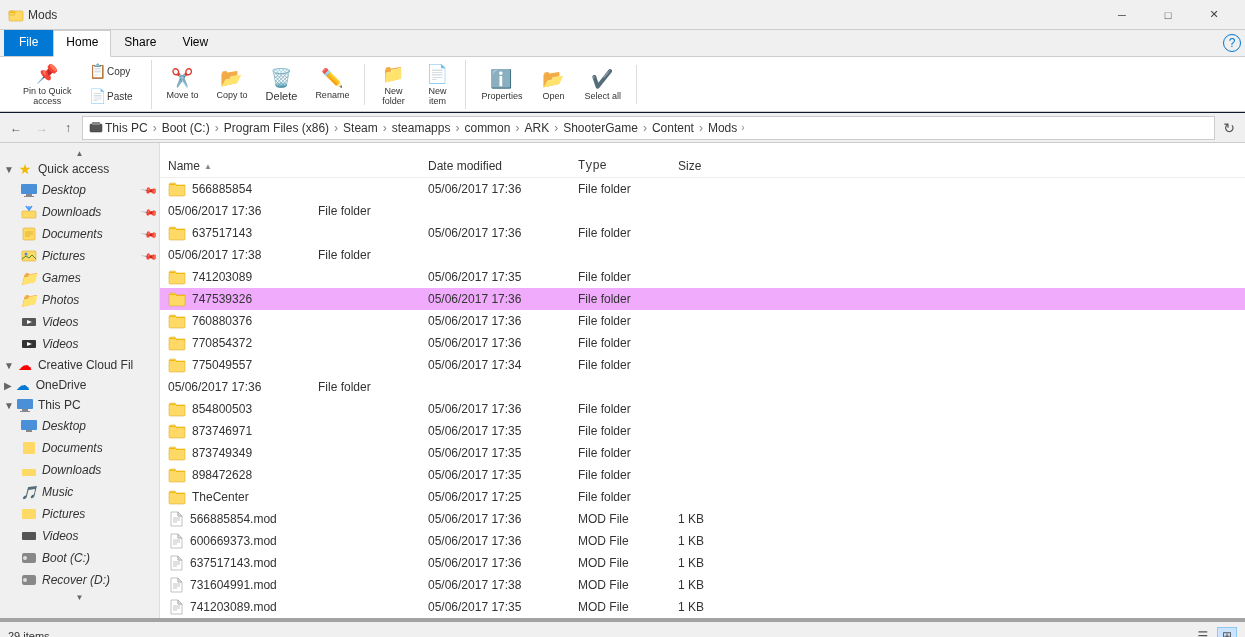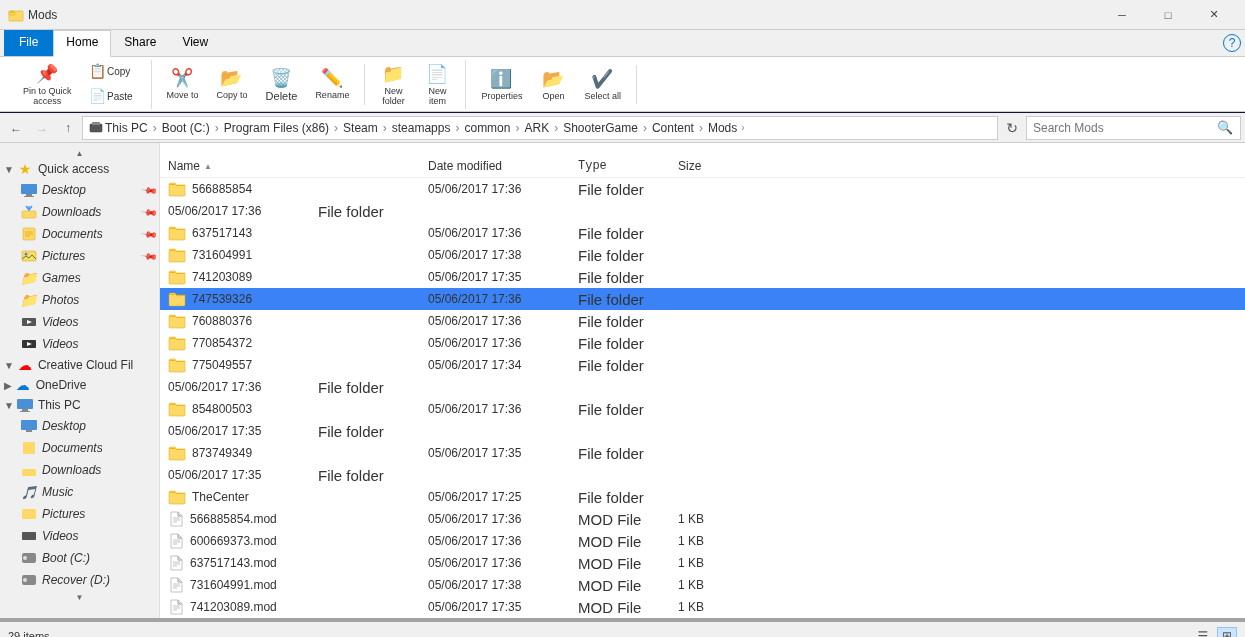--- a/index.html
+++ b/index.html
@@ -218,24 +218,24 @@
     .file-header-size { width: 80px; font-size: 12px; color: #333; cursor: pointer; }
     .sort-arrow { font-size: 8px; color: #888; }
 
     .file-row {
       display: flex;
       align-items: center;
       padding: 2px 8px;
       cursor: pointer;
       min-height: 22px;
     }
-    .file-row.selected { background: #3b82f6; }
+    .file-row.selected { background: #f0abfc; }
     .file-row-name { width: 260px; display: flex; align-items: center; gap: 6px; font-size: 12px; color: #333; }
     .file-row-date { width: 150px; font-size: 12px; color: #333; }
-    .file-row-type { width: 100px; font-size: 15px; color: #333; }
+    .file-row-type { width: 100px; font-size: 12px; color: #333; }
     .file-row-size { width: 80px; font-size: 12px; color: #333; }
 
     
     .statusbar {
       height: 32px;
       background: #f0f0f0;
       border-top: 4px solid #a3a3a3;
       display: flex;
       align-items: center;
       padding: 0 8px;
@@ -388,24 +388,20 @@
     <span class="breadcrumb-part">ARK</span>
     <span class="breadcrumb-sep">›</span>
     <span class="breadcrumb-part">ShooterGame</span>
     <span class="breadcrumb-sep">›</span>
     <span class="breadcrumb-part">Content</span>
     <span class="breadcrumb-sep">›</span>
     <span class="breadcrumb-part">Mods</span>
     <span class="breadcrumb-chevron"> ›</span>
   </div>
   <button class="address-refresh">↻</button>
-  <div class="search-box">
-    <input class="search-input" type="text" placeholder="Search Mods" style="">
-    <span style="color:#888;font-size:13px;">🔍</span>
-  </div>
 </div>
 
 <div class="main-layout" style="height: calc(637px - 30px - 82px - 30px - 20px);">
 
   <div class="sidebar">
 
     <div class="sidebar-scroll-up">▲</div>
 
     <div class="sidebar-section-toggle">
       <span class="sidebar-toggle-arrow">▼</span>
@@ -620,27 +616,20 @@
         <path d="M1 4 Q1 2 3 2 L7 2 L8.5 4 L17 4 Q17 4 17 5 L17 14 Q17 15 16 15 L2 15 Q1 15 1 14 Z" fill="#ffd966" stroke="#d4a017" stroke-width="0.5"></path>
         <path d="M1 4 L17 4 L17 5 L8.5 5 L7 3 L3 3 Q1 3 1 4Z" fill="#f0b800"></path>
       </svg>
       <span>637517143</span>
     </div>
     <div class="file-row-date">05/06/2017 17:36</div>
     <div class="file-row-type">File folder</div>
     <div class="file-row-size"></div>
   </div>
         <div class="file-row">
-    <div class="file-row-name">
-      <svg width="18" height="16" viewBox="0 0 18 16">
-        <path d="M1 4 Q1 2 3 2 L7 2 L8.5 4 L17 4 Q17 4 17 5 L17 14 Q17 15 16 15 L2 15 Q1 15 1 14 Z" fill="#ffd966" stroke="#d4a017" stroke-width="0.5"></path>
-        <path d="M1 4 L17 4 L17 5 L8.5 5 L7 3 L3 3 Q1 3 1 4Z" fill="#f0b800"></path>
-      </svg>
-      <span>731604991</span>
-    </div>
     <div class="file-row-date">05/06/2017 17:38</div>
     <div class="file-row-type">File folder</div>
     <div class="file-row-size"></div>
   </div>
         <div class="file-row">
     <div class="file-row-name">
       <svg width="18" height="16" viewBox="0 0 18 16">
         <path d="M1 4 Q1 2 3 2 L7 2 L8.5 4 L17 4 Q17 4 17 5 L17 14 Q17 15 16 15 L2 15 Q1 15 1 14 Z" fill="#ffd966" stroke="#d4a017" stroke-width="0.5"></path>
         <path d="M1 4 L17 4 L17 5 L8.5 5 L7 3 L3 3 Q1 3 1 4Z" fill="#f0b800"></path>
       </svg>
@@ -709,37 +698,51 @@
         <path d="M1 4 Q1 2 3 2 L7 2 L8.5 4 L17 4 Q17 4 17 5 L17 14 Q17 15 16 15 L2 15 Q1 15 1 14 Z" fill="#ffd966" stroke="#d4a017" stroke-width="0.5"></path>
         <path d="M1 4 L17 4 L17 5 L8.5 5 L7 3 L3 3 Q1 3 1 4Z" fill="#f0b800"></path>
       </svg>
       <span>854800503</span>
     </div>
     <div class="file-row-date">05/06/2017 17:36</div>
     <div class="file-row-type">File folder</div>
     <div class="file-row-size"></div>
   </div>
         <div class="file-row">
+    <div class="file-row-name">
+      <svg width="18" height="16" viewBox="0 0 18 16">
+        <path d="M1 4 Q1 2 3 2 L7 2 L8.5 4 L17 4 Q17 4 17 5 L17 14 Q17 15 16 15 L2 15 Q1 15 1 14 Z" fill="#ffd966" stroke="#d4a017" stroke-width="0.5"></path>
+        <path d="M1 4 L17 4 L17 5 L8.5 5 L7 3 L3 3 Q1 3 1 4Z" fill="#f0b800"></path>
+      </svg>
+      <span>873746971</span>
+    </div>
     <div class="file-row-date">05/06/2017 17:35</div>
     <div class="file-row-type">File folder</div>
     <div class="file-row-size"></div>
   </div>
         <div class="file-row">
     <div class="file-row-name">
       <svg width="18" height="16" viewBox="0 0 18 16">
         <path d="M1 4 Q1 2 3 2 L7 2 L8.5 4 L17 4 Q17 4 17 5 L17 14 Q17 15 16 15 L2 15 Q1 15 1 14 Z" fill="#ffd966" stroke="#d4a017" stroke-width="0.5"></path>
         <path d="M1 4 L17 4 L17 5 L8.5 5 L7 3 L3 3 Q1 3 1 4Z" fill="#f0b800"></path>
       </svg>
       <span>873749349</span>
     </div>
     <div class="file-row-date">05/06/2017 17:35</div>
     <div class="file-row-type">File folder</div>
     <div class="file-row-size"></div>
   </div>
         <div class="file-row">
+    <div class="file-row-name">
+      <svg width="18" height="16" viewBox="0 0 18 16">
+        <path d="M1 4 Q1 2 3 2 L7 2 L8.5 4 L17 4 Q17 4 17 5 L17 14 Q17 15 16 15 L2 15 Q1 15 1 14 Z" fill="#ffd966" stroke="#d4a017" stroke-width="0.5"></path>
+        <path d="M1 4 L17 4 L17 5 L8.5 5 L7 3 L3 3 Q1 3 1 4Z" fill="#f0b800"></path>
+      </svg>
+      <span>898472628</span>
+    </div>
     <div class="file-row-date">05/06/2017 17:35</div>
     <div class="file-row-type">File folder</div>
     <div class="file-row-size"></div>
   </div>
         <div class="file-row">
     <div class="file-row-name">
       <svg width="18" height="16" viewBox="0 0 18 16">
         <path d="M1 4 Q1 2 3 2 L7 2 L8.5 4 L17 4 Q17 4 17 5 L17 14 Q17 15 16 15 L2 15 Q1 15 1 14 Z" fill="#ffd966" stroke="#d4a017" stroke-width="0.5"></path>
         <path d="M1 4 L17 4 L17 5 L8.5 5 L7 3 L3 3 Q1 3 1 4Z" fill="#f0b800"></path>
       </svg>

